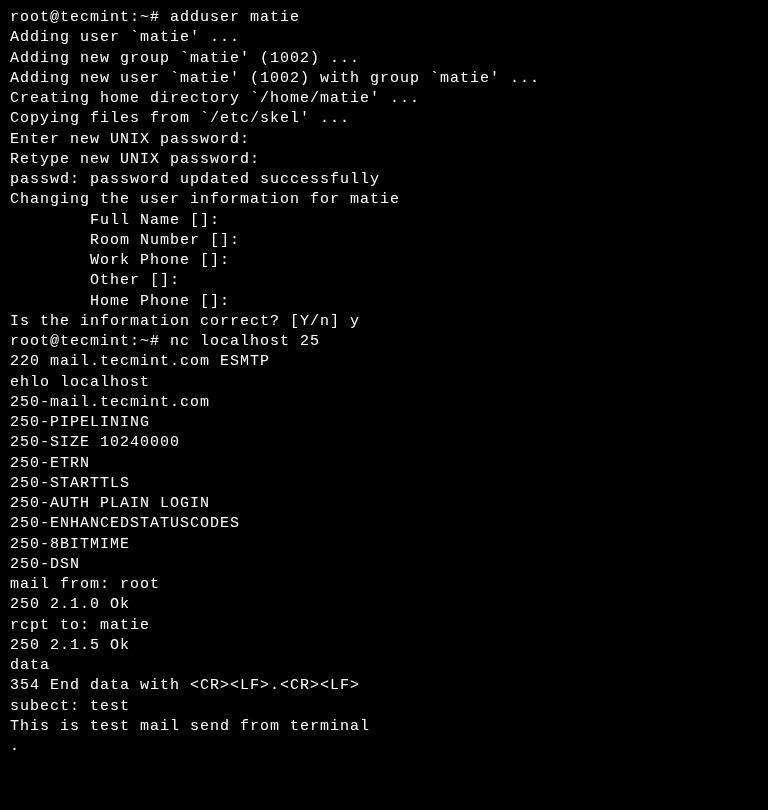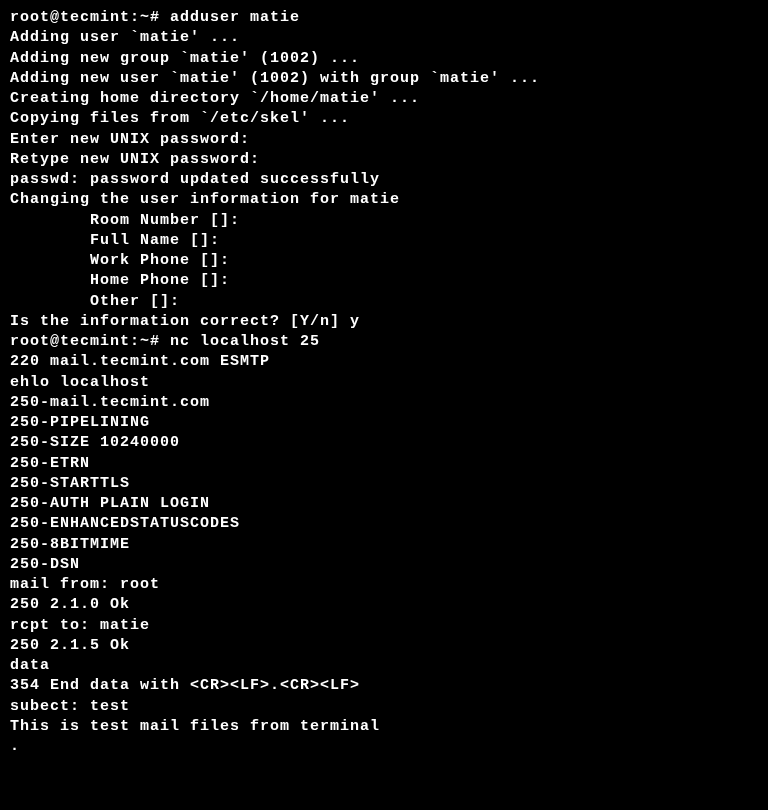--- a/index.html
+++ b/index.html
@@ -14,57 +14,57 @@
       font-size: 15px;
       line-height: 1.35;
       letter-spacing: 1px;
       padding: 8px 10px;
       width: 768px;
       height: 810px;
       overflow: hidden;
     }
     .terminal-line {
       white-space: pre;
-      font-weight: bold;
+      font-weight: normal;
     }
   </style>
 </head>
 <body>
 
 <div id="terminal-container">
     <div class="terminal-line"><span>root@tecmint:~# </span><span>adduser matie</span></div>
     <div class="terminal-line"><span>Adding user `matie' ...</span></div>
     <div class="terminal-line"><span>Adding new group `matie' (1002) ...</span></div>
     <div class="terminal-line"><span>Adding new user `matie' (1002) with group `matie' ...</span></div>
     <div class="terminal-line"><span>Creating home directory `/home/matie' ...</span></div>
     <div class="terminal-line"><span>Copying files from `/etc/skel' ...</span></div>
     <div class="terminal-line"><span>Enter new UNIX password:</span></div>
     <div class="terminal-line"><span>Retype new UNIX password:</span></div>
     <div class="terminal-line"><span>passwd: password updated successfully</span></div>
     <div class="terminal-line"><span>Changing the user information for matie</span></div>
+    <div class="terminal-line"><span>        Full Name []:</span></div>
     <div class="terminal-line"><span>        Room Number []:</span></div>
-    <div class="terminal-line"><span>        Full Name []:</span></div>
     <div class="terminal-line"><span>        Work Phone []:</span></div>
+    <div class="terminal-line"><span>        Other []:</span></div>
     <div class="terminal-line"><span>        Home Phone []:</span></div>
-    <div class="terminal-line"><span>        Other []:</span></div>
     <div class="terminal-line"><span>Is the information correct? [Y/n] y</span></div>
     <div class="terminal-line"><span>root@tecmint:~# </span><span>nc localhost 25</span></div>
     <div class="terminal-line"><span>220 mail.tecmint.com ESMTP</span></div>
     <div class="terminal-line"><span>ehlo localhost</span></div>
     <div class="terminal-line"><span>250-mail.tecmint.com</span></div>
     <div class="terminal-line"><span>250-PIPELINING</span></div>
     <div class="terminal-line"><span>250-SIZE 10240000</span></div>
     <div class="terminal-line"><span>250-ETRN</span></div>
     <div class="terminal-line"><span>250-STARTTLS</span></div>
     <div class="terminal-line"><span>250-AUTH PLAIN LOGIN</span></div>
     <div class="terminal-line"><span>250-ENHANCEDSTATUSCODES</span></div>
     <div class="terminal-line"><span>250-8BITMIME</span></div>
     <div class="terminal-line"><span>250-DSN</span></div>
     <div class="terminal-line"><span>mail from: root</span></div>
     <div class="terminal-line"><span>250 2.1.0 Ok</span></div>
     <div class="terminal-line"><span>rcpt to: matie</span></div>
     <div class="terminal-line"><span>250 2.1.5 Ok</span></div>
     <div class="terminal-line"><span>data</span></div>
     <div class="terminal-line"><span>354 End data with &lt;CR&gt;&lt;LF&gt;.&lt;CR&gt;&lt;LF&gt;</span></div>
     <div class="terminal-line"><span>subect: test</span></div>
-    <div class="terminal-line"><span>This is test mail files from terminal</span></div>
+    <div class="terminal-line"><span>This is test mail send from terminal</span></div>
     <div class="terminal-line"><span>.</span></div>
   </div>
 
 </body></html>

